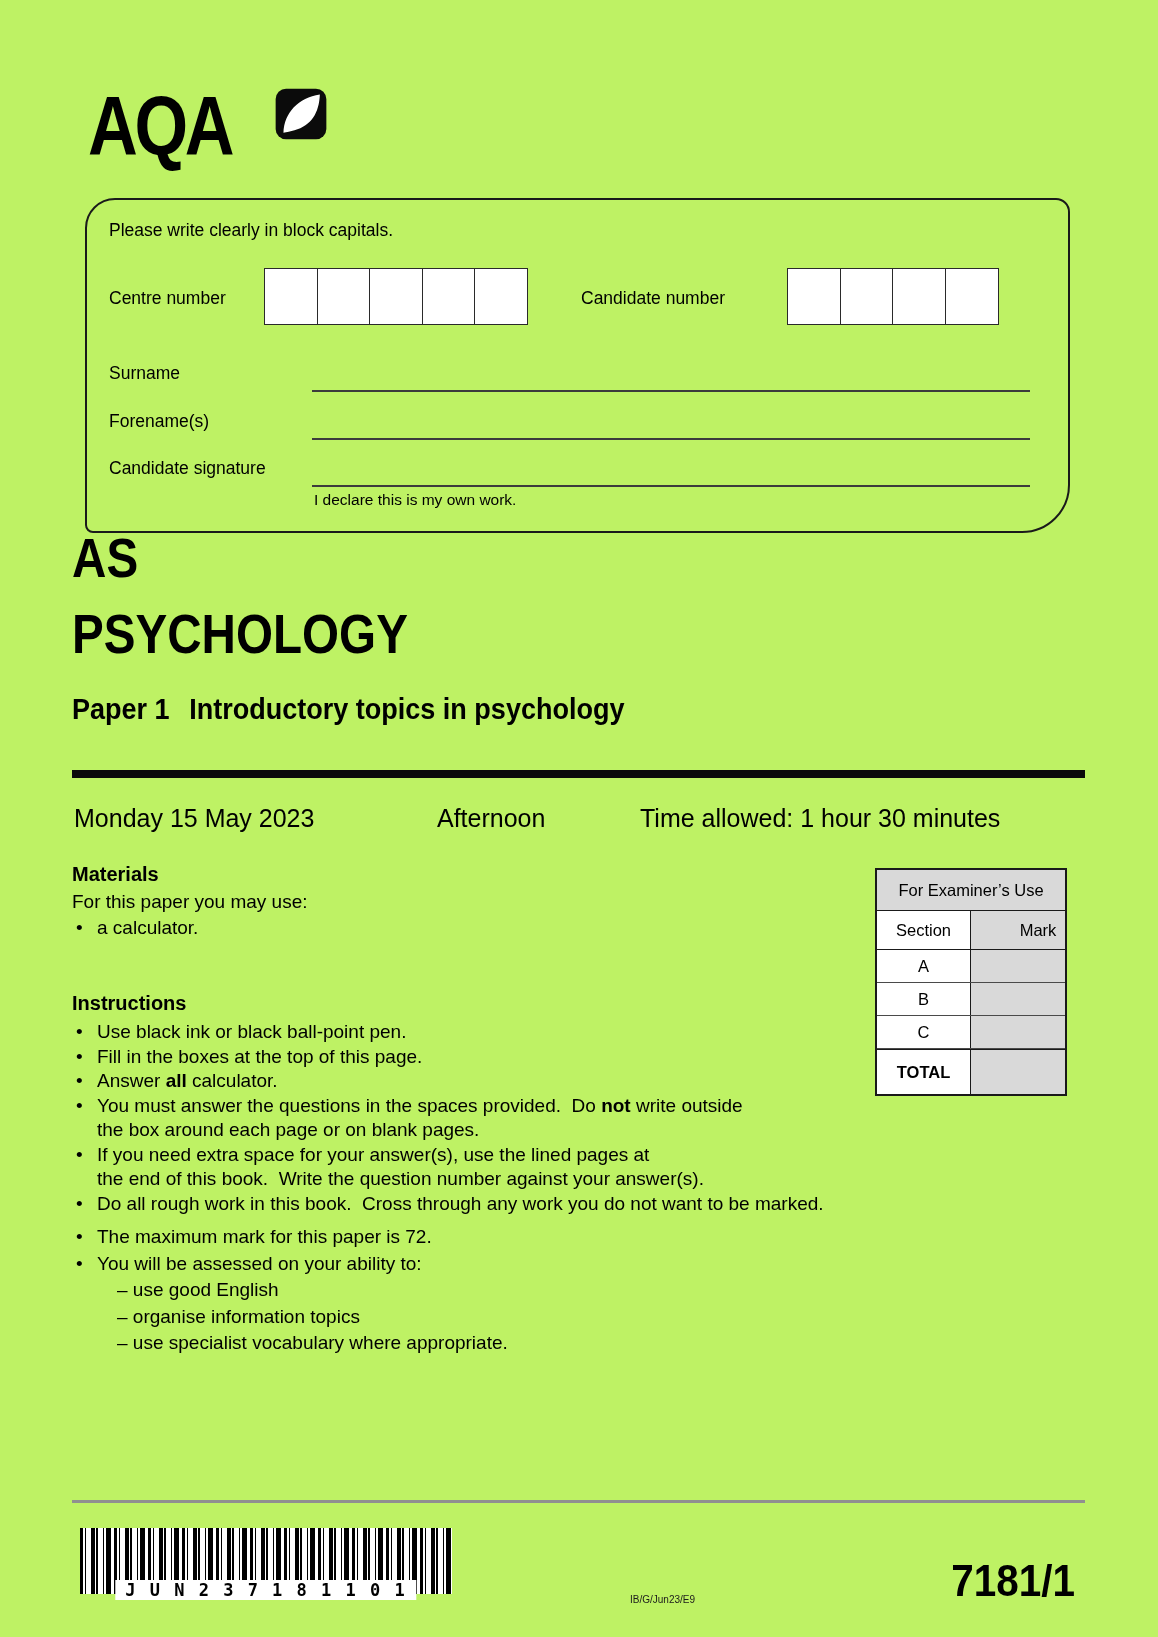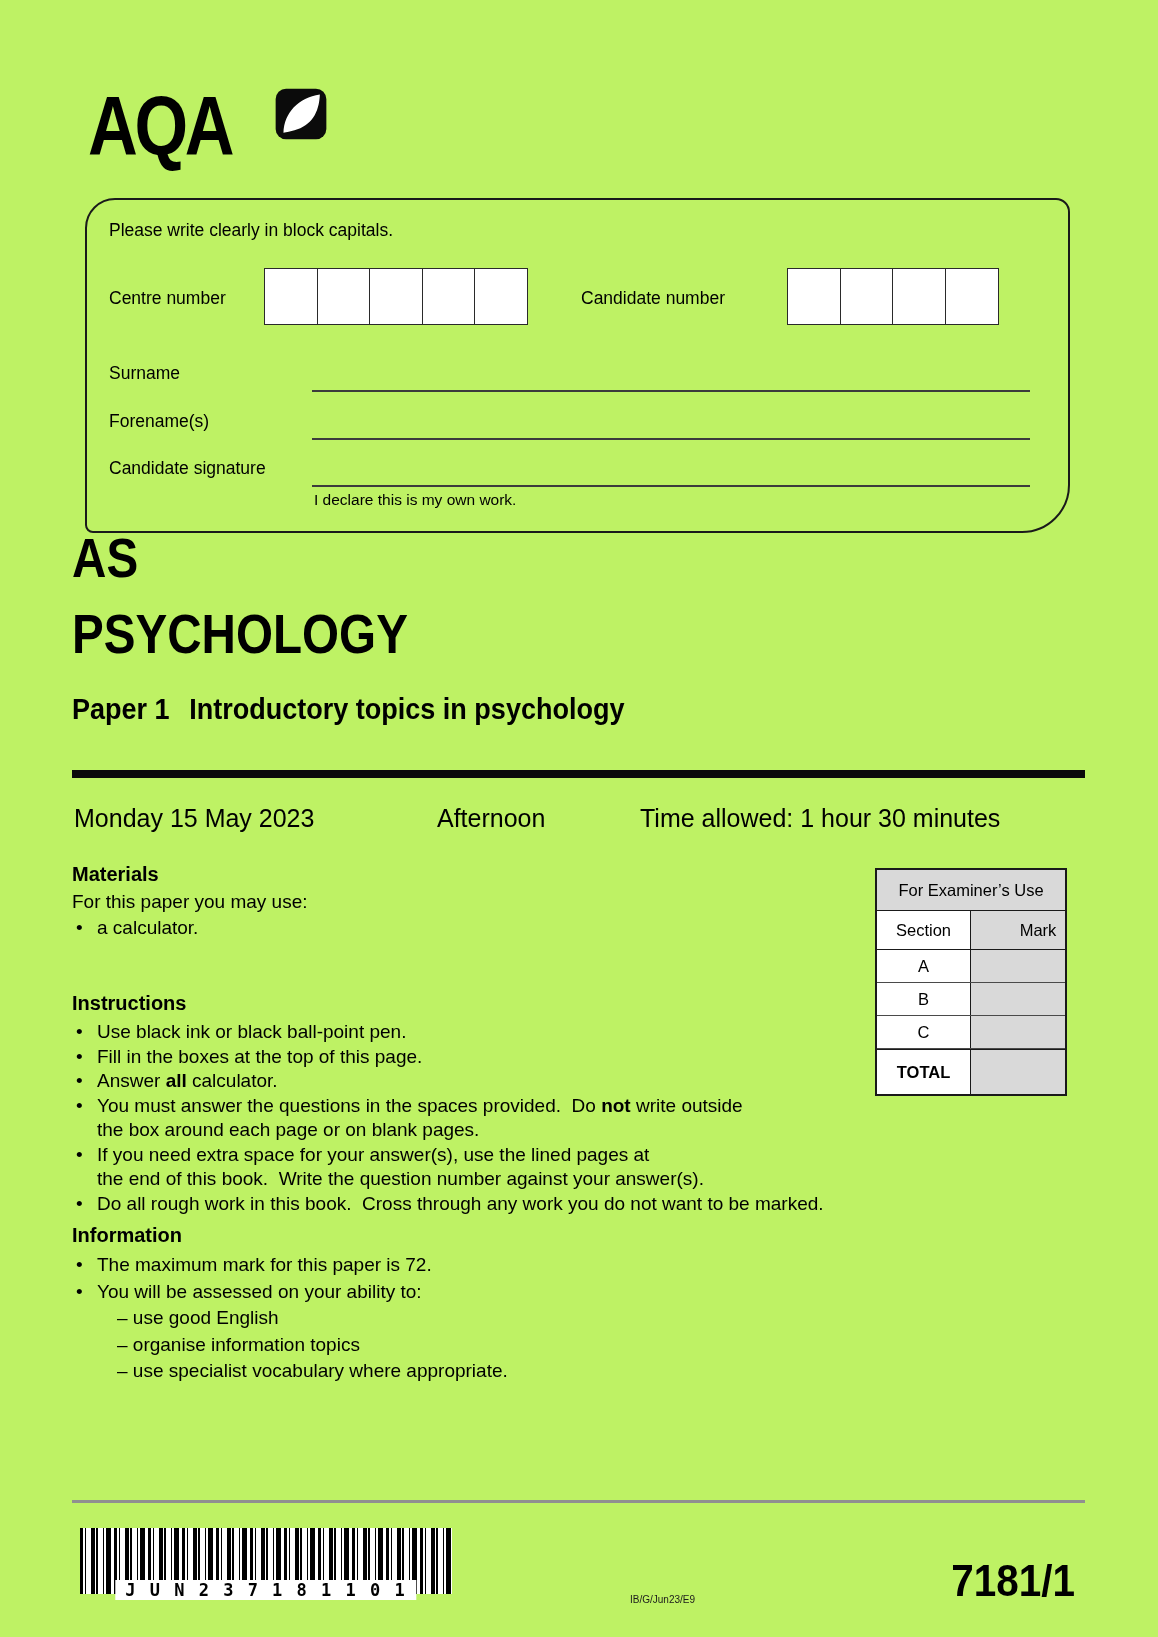--- a/index.html
+++ b/index.html
@@ -202,21 +202,20 @@
           <div class="c2 gray"></div>
         </div>
       </div>
     <div class="exam-row total">
       <div class="c1 graybg">TOTAL</div>
       <div class="c2 gray"></div>
     </div>
   </div>
 
   <div class="sect sect-info" style="top:1224px;width:800px;">
-    <h3>Information</h3>
     <ul class="blist">
         <li class="bullet"><span class="segs"><span>The maximum mark for this paper is 72.</span></span></li>
         <li class="bullet"><span class="segs"><span>You will be assessed on your ability to:</span></span></li>
         <li class="dash"><span class="segs"><span>– use good English</span></span></li>
         <li class="dash"><span class="segs"><span>– organise information topics</span></span></li>
         <li class="dash"><span class="segs"><span>– use specialist vocabulary where appropriate.</span></span></li>
       </ul>
   </div>
 
   <div class="rule-thin"></div>

